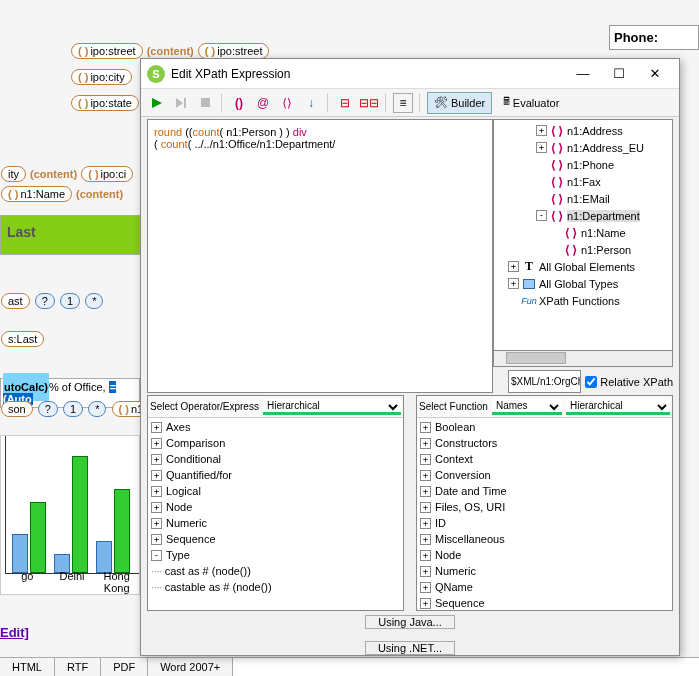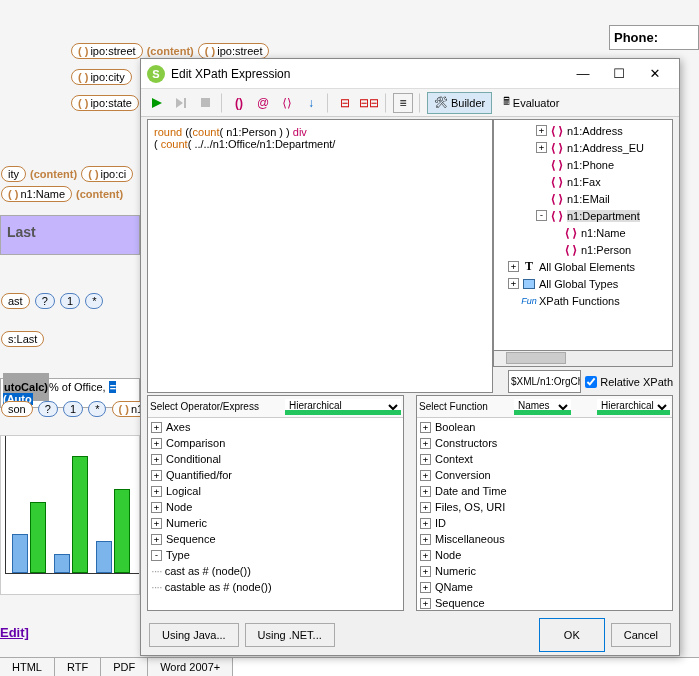--- a/index.html
+++ b/index.html
@@ -2,23 +2,23 @@
 <html><head>
 <meta charset="utf-8">
 <style>
 * { box-sizing: border-box; margin: 0; padding: 0; font-family: "Segoe UI", Tahoma, sans-serif; font-size: 11px; }
 body { background: #f5f5f5; width: 699px; height: 676px; overflow: hidden; position: relative; }
 .tag-pill { display: inline-block; background: #fff; border: 1px solid #c08040; border-radius: 8px; padding: 1px 6px; margin: 1px; color: #000; }
 .tag-pill.blue { border-color: #5080c0; background: #e8f0fb; }
 .tag-pill .paren { color: #c08040; font-weight: bold; margin-right: 2px; }
 .content-lbl { color: #c08040; font-weight: bold; }
 .bg-row { position: absolute; left: 0; }
-.last-header { position: absolute; left: 0; top: 215px; width: 140px; height: 40px; background: #c4b5fd; border: 1px solid #aaa; font-weight: bold; font-size: 14px; padding: 8px 6px; color: #555; }
+.last-header { position: absolute; left: 0; top: 215px; width: 140px; height: 40px; background: #84cc16; border: 1px solid #aaa; font-weight: bold; font-size: 14px; padding: 8px 6px; color: #555; }
 .formula-box { position: absolute; left: 0; top: 378px; width: 140px; background: #fff; border: 1px solid #aaa; padding: 2px; font-size: 10px; }
-.formula-box .ac { background: #a3a3a3; color: #000; font-weight: bold; padding: 8px 1px; }
+.formula-box .ac { background: #7dd3fc; color: #000; font-weight: bold; padding: 8px 1px; }
 .formula-box .au2 { background: #06c; color: #fff; font-weight: bold; padding: 0 1px; }
 
 
 .chart { position: absolute; left: 0; top: 435px; width: 140px; height: 160px; background: #fff; border: 1px solid #ccc; }
 .chart-area { position: absolute; left: 0; top: 0; right: 0; bottom: 20px; border-bottom: 1px solid #333; border-left: 1px solid #333; margin-left: 4px; background: #fff; }
 .bar { position: absolute; bottom: 0; width: 18px; }
 .bar.b1 { background: #7cb5ec; border: 1px solid #2b6cb0; }
 .bar.g1 { background: #3c3; border: 1px solid #070; }
 .chart-labels { position: absolute; bottom: 0; left: 4px; right: 0; display: flex; font-size: 9px; }
 .chart-labels span { flex: 1; text-align: center; }
@@ -61,28 +61,28 @@
 
 .pathrow { display: flex; align-items: center; margin-top: 3px; gap: 4px; }
 .path-input { flex: 1; height: 23px; border: 1px solid #888; background: #fff; font-size: 10px; padding: 6px 2px; display: flex; align-items: center; overflow: hidden; margin-left: 15px; }
 .chk { display: flex; align-items: center; gap: 3px; font-size: 10px; }
 .chk input { width: 12px; height: 12px; }
 
 .lowmid { display: flex; height: 220px; padding: 0 6px 4px; gap: 12px; }
 .panel { flex: 1; background: #fff; border: 1px solid #888; display: flex; flex-direction: column; min-width: 0; }
 .panel-hdr { display: flex; align-items: center; height: 22px; border-bottom: 1px solid #ccc; padding: 0 2px; gap: 4px; background: #f9f9f9; }
 .panel-hdr .hlabel { font-size: 10px; white-space: nowrap; }
-.panel-hdr .drop { border: none; border-bottom: 5px solid #22c55e; background: #fff; font-size: 10px; height: 16px; margin-left: 22px; }
+.panel-hdr .drop { border: none; border-bottom: 3px solid #22c55e; background: #fff; font-size: 10px; height: 16px; }
 .panel-list { flex: 1; overflow-y: scroll; font-size: 11px; padding: 1px; }
 .pl-row { display: flex; align-items: center; height: 16px; padding-left: 2px; }
 .pl-row .tg { width: 11px; height: 11px; border: 1px solid #888; text-align: center; line-height: 9px; font-size: 9px; margin-right: 4px; font-family: monospace; }
 .pl-row.indent { }
 .pl-row.indent::before { content: "····"; color: #999; margin-right: 3px; letter-spacing: -1px; }
 
-.btnrow { display: flex; align-items: center; height: 40px; padding: 0 8px; gap: 6px; }
+.btnrow { display: flex; align-items: center; height: 40px; padding: 0 8px; gap: 12px; flex-direction: column; }
 .btn { height: 24px; padding: 0 12px; background: #f0f0f0; border: 1px solid #aaa; font-size: 11px; display: flex; align-items: center; }
 .btn.primary { border-color: #0078d7; padding: 16px 24px; }
 .spacer { flex: 1; }
 
 ::-webkit-scrollbar { width: 16px; height: 16px; }
 ::-webkit-scrollbar-track { background: #eee; }
 ::-webkit-scrollbar-thumb { background: #ccc; border: 1px solid #aaa; }
 ::-webkit-scrollbar-button { background: #eee; border: 1px solid #ccc; height: 16px; width: 16px; }
 </style>
 </head>
@@ -134,20 +134,25 @@
 </div>
 
 <div class="chart">
   <div class="chart-area" id="chart-area">
       <div class="bar b1" style="left: 6px; height: 39px; width: 16px;"></div>
       <div class="bar g1" style="left: 24px; height: 71.5px; width: 16px;"></div>
       <div class="bar b1" style="left: 48px; height: 19.5px; width: 16px;"></div>
       <div class="bar g1" style="left: 66px; height: 117px; width: 16px;"></div>
       <div class="bar b1" style="left: 90px; height: 32.5px; width: 16px;"></div>
       <div class="bar g1" style="left: 108px; height: 84.5px; width: 16px;"></div>
+    </div>
+  <div class="chart-labels" id="chart-labels">
+      <span>go</span>
+      <span>Delhi</span>
+      <span>Hong Kong</span>
     </div>
 </div>
 
 <a class="edit-link">Edit]</a>
 
 <div class="bottom-tabs">
   <div>HTML</div>
   <div>RTF</div>
   <div>PDF</div>
   <div>Word 2007+</div>

